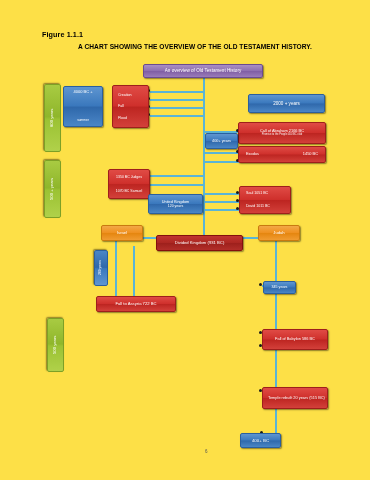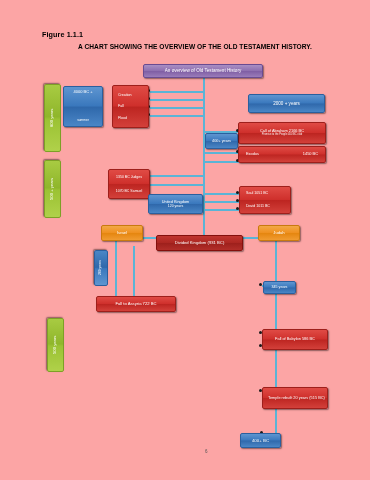--- a/index.html
+++ b/index.html
@@ -1,19 +1,19 @@
 <!DOCTYPE html>
 <html><head>
 <meta charset="utf-8">
 <style>
   html,body{margin:0;padding:0;background:#ffffff;}
   body{width:370px;height:480px;position:relative;overflow:hidden;
        font-family:"Liberation Sans",sans-serif;color:#000;}
 
-  .page{position:absolute;left:0;top:0;width:370px;height:480px;background:#fca5a5;}
+  .page{position:absolute;left:0;top:0;width:370px;height:480px;background:#fde047;}
 
   .fig-label{position:absolute;left:42px;top:30px;font-size:7.2px;font-weight:bold;letter-spacing:.1px;}
   .fig-title{position:absolute;left:78px;top:43px;font-size:6.6px;font-weight:bold;letter-spacing:.05px;}
 
   
   .node{position:absolute;box-sizing:border-box;border-radius:2px;
         display:flex;align-items:center;justify-content:center;
         text-align:center;color:#fff;overflow:hidden;line-height:1.15;
         box-shadow:1px 1px 1.5px rgba(0,0,0,.45);}
   .node .txt{display:block;padding:0 2px;}

